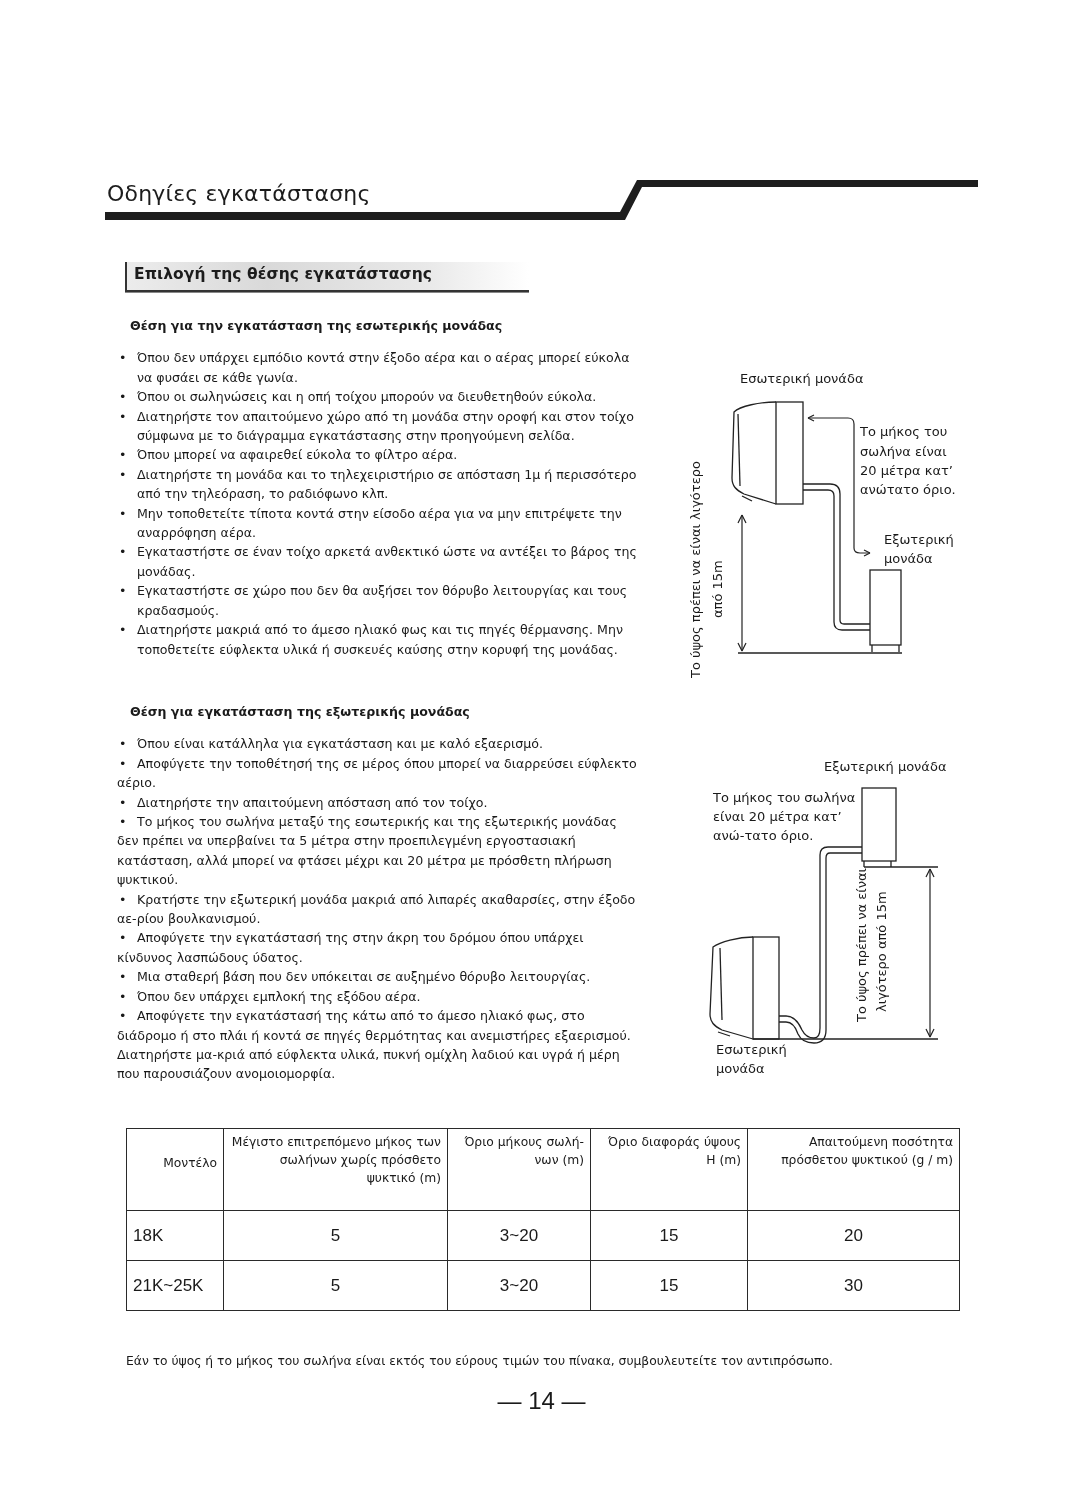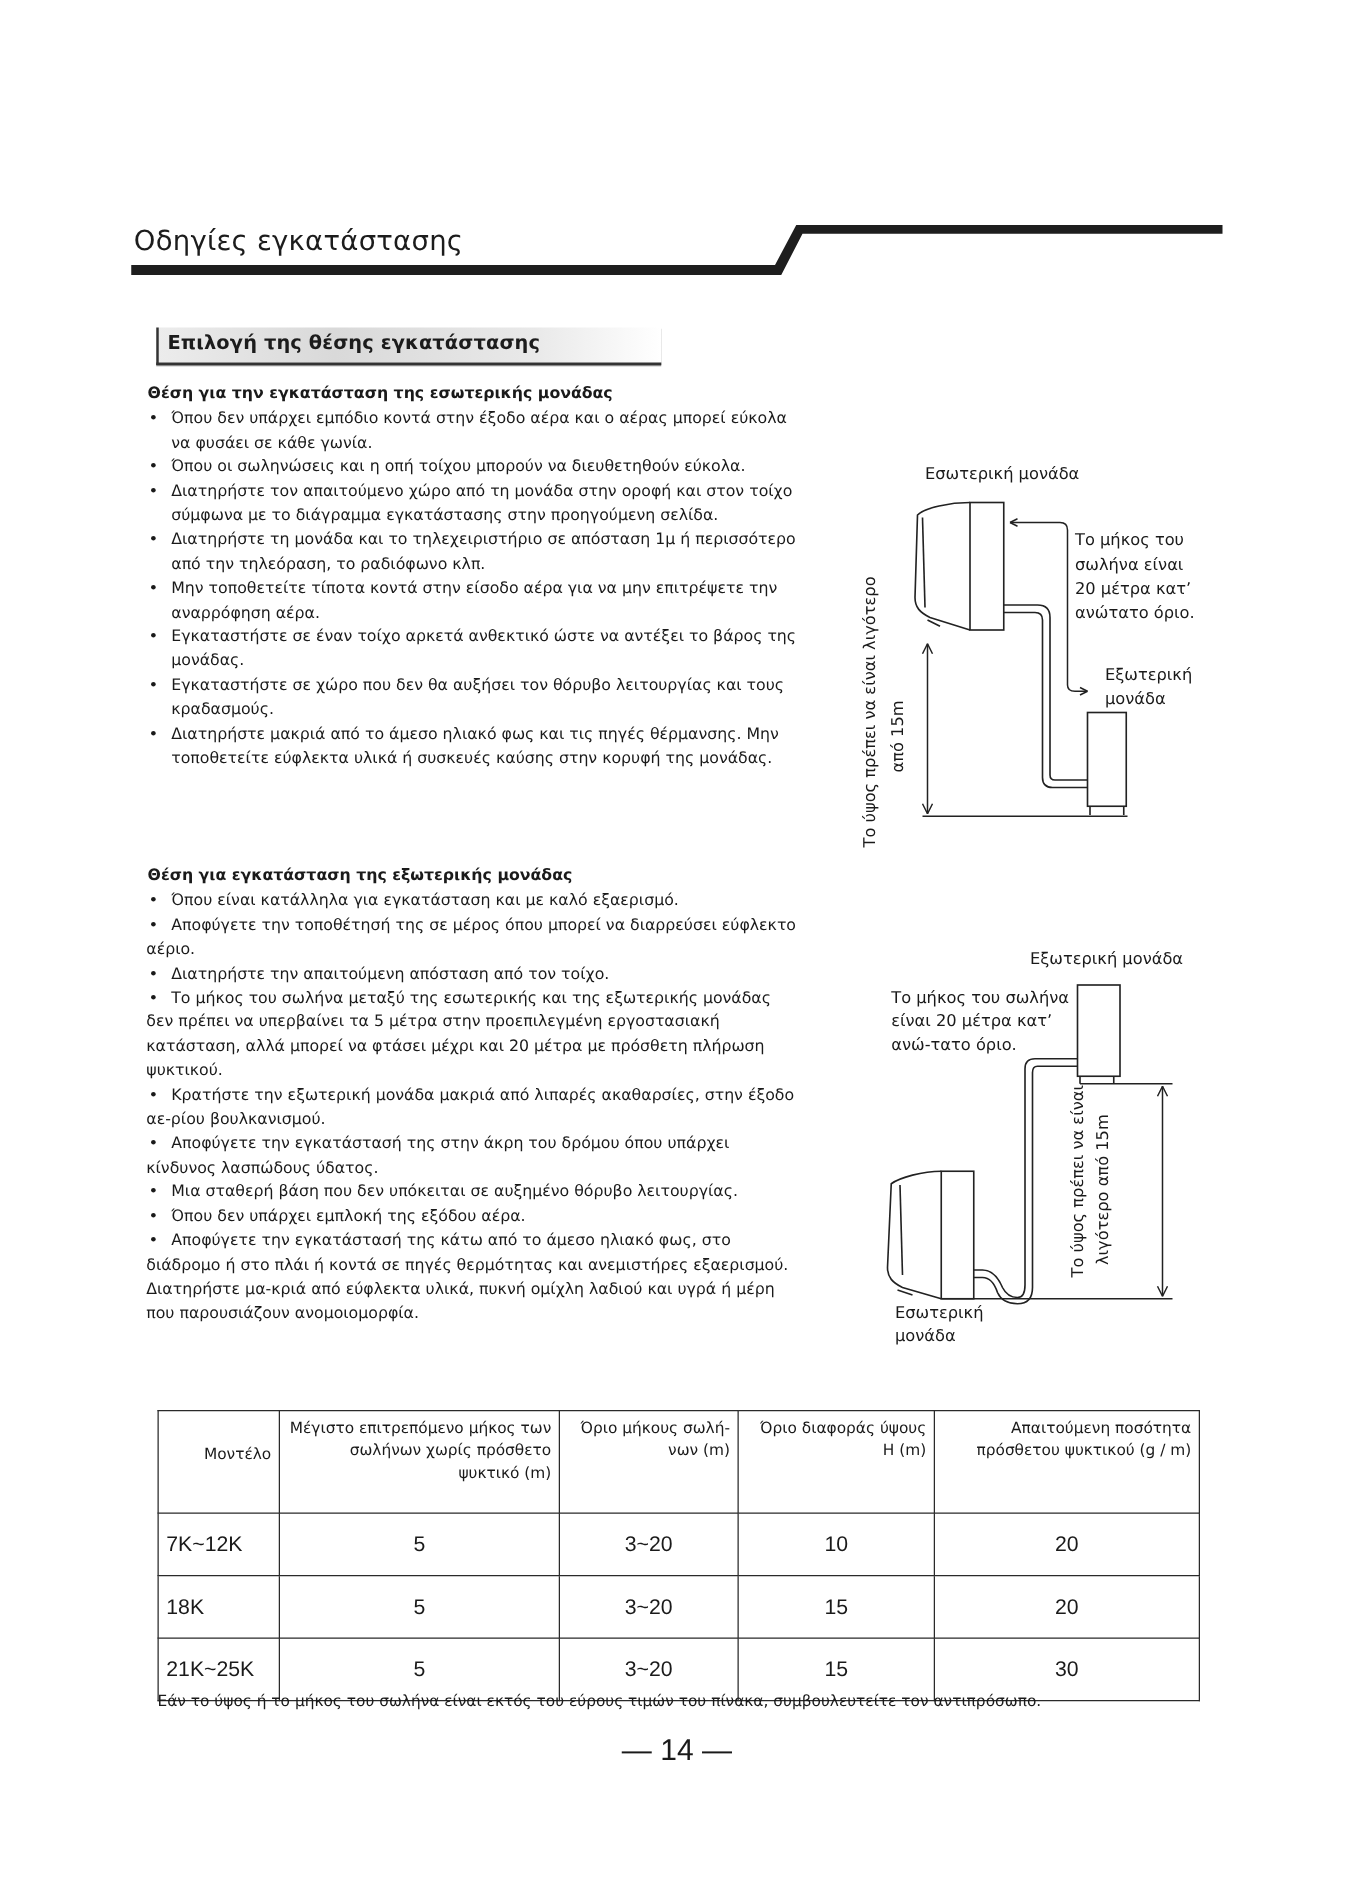--- a/index.html
+++ b/index.html
@@ -7,21 +7,21 @@
          font-family:"DejaVu Sans Condensed","Liberation Sans Narrow","Liberation Sans", sans-serif; color:#1a1a1a; }
   .abs { position:absolute; }
   #title { left:107px; top:181px; font-size:22px; font-weight:500; letter-spacing:0.2px; font-family:"DejaVu Sans", sans-serif; color:#1c1c1c; }
   #header-bar { left:0; top:0; width:1083px; height:260px; }
   #subhead { left:125px; top:262px; width:402px; height:28px;
              background:linear-gradient(90deg,#ececec 0%,#d9d9d9 35%,#e9e9e9 75%,#ffffff 100%);
              border-left:2px solid #333; border-bottom:2px solid #333; box-shadow:0 1px 0 #888; }
   #subhead span { position:absolute; left:7px; top:3px; font-size:15.5px; font-weight:bold; color:#1c1c1c;
                   font-family:"DejaVu Sans", sans-serif; letter-spacing:0.1px; }
   .col { left:117px; width:520px; font-size:12.6px; line-height:19.4px; font-family:"DejaVu Sans", sans-serif; }
-  .col h4 { margin:1px; font-size:12.6px; font-weight:bold; line-height:19.4px; }
+  .col h4 { margin:13px; font-size:12.6px; font-weight:bold; line-height:19.4px; }
   .col ul { margin:0; padding:0; list-style:none; }
   .b1 li { position:relative; padding-left:20px; }
   .b1 li::before { content:"•"; position:absolute; left:2px; top:0; }
   .b2 li { position:relative; text-indent:0; }
   .b2 li .dot { display:inline-block; width:20px; padding-left:2px; box-sizing:border-box; }
   #indoor-section { top:303px; }
   #outdoor-section { top:689px; }
   .diag { position:absolute; }
   .diag text { font-family:"DejaVu Sans", sans-serif; font-size:13px; fill:#1a1a1a; }
   #spec-table { position:absolute; left:126px; top:1128px; border-collapse:collapse; font-family:"DejaVu Sans", sans-serif; }
@@ -45,20 +45,21 @@
 <div id="subhead" class="abs">
   <span>Επιλογή της θέσης εγκατάστασης</span>
 </div>
 
 <div id="indoor-section" class="abs col">
   <h4>Θέση για την εγκατάσταση της εσωτερικής μονάδας</h4>
   <ul class="b1">
     <li>Όπου δεν υπάρχει εμπόδιο κοντά στην έξοδο αέρα και ο αέρας μπορεί εύκολα να φυσάει σε κάθε γωνία.</li>
     <li>Όπου οι σωληνώσεις και η οπή τοίχου μπορούν να διευθετηθούν εύκολα.</li>
     <li>Διατηρήστε τον απαιτούμενο χώρο από τη μονάδα στην οροφή και στον τοίχο σύμφωνα με το διάγραμμα εγκατάστασης στην προηγούμενη σελίδα.</li>
+    <li>Όπου μπορεί να αφαιρεθεί εύκολα το φίλτρο αέρα.</li>
     <li>Διατηρήστε τη μονάδα και το τηλεχειριστήριο σε απόσταση 1μ ή περισσότερο από την τηλεόραση, το ραδιόφωνο κλπ.</li>
     <li>Μην τοποθετείτε τίποτα κοντά στην είσοδο αέρα για να μην επιτρέψετε την αναρρόφηση αέρα.</li>
     <li>Εγκαταστήστε σε έναν τοίχο αρκετά ανθεκτικό ώστε να αντέξει το βάρος της μονάδας.</li>
     <li>Εγκαταστήστε σε χώρο που δεν θα αυξήσει τον θόρυβο λειτουργίας και τους κραδασμούς.</li>
     <li>Διατηρήστε μακριά από το άμεσο ηλιακό φως και τις πηγές θέρμανσης. Μην τοποθετείτε εύφλεκτα υλικά ή συσκευές καύσης στην κορυφή της μονάδας.</li>
   </ul>
 </div>
 
 <div id="outdoor-section" class="abs col">
   <h4>Θέση για εγκατάσταση της εξωτερικής μονάδας</h4>
@@ -166,27 +167,20 @@
     <tr>
       <th class="first">Μοντέλο</th>
       <th>Μέγιστο επιτρεπόμενο μήκος των σωλήνων χωρίς πρόσθετο ψυκτικό (m)</th>
       <th>Όριο μήκους σωλή-νων (m)</th>
       <th>Όριο διαφοράς ύψους H (m)</th>
       <th>Απαιτούμενη ποσότητα πρόσθετου ψυκτικού (g / m)</th>
     </tr>
   </thead>
   <tbody>
     <tr>
-      <td class="model">7K~12K</td>
-      <td>5</td>
-      <td>3~20</td>
-      <td>10</td>
-      <td>20</td>
-    </tr>
-    <tr>
       <td class="model">18K</td>
       <td>5</td>
       <td>3~20</td>
       <td>15</td>
       <td>20</td>
     </tr>
     <tr>
       <td class="model">21K~25K</td>
       <td>5</td>
       <td>3~20</td>

